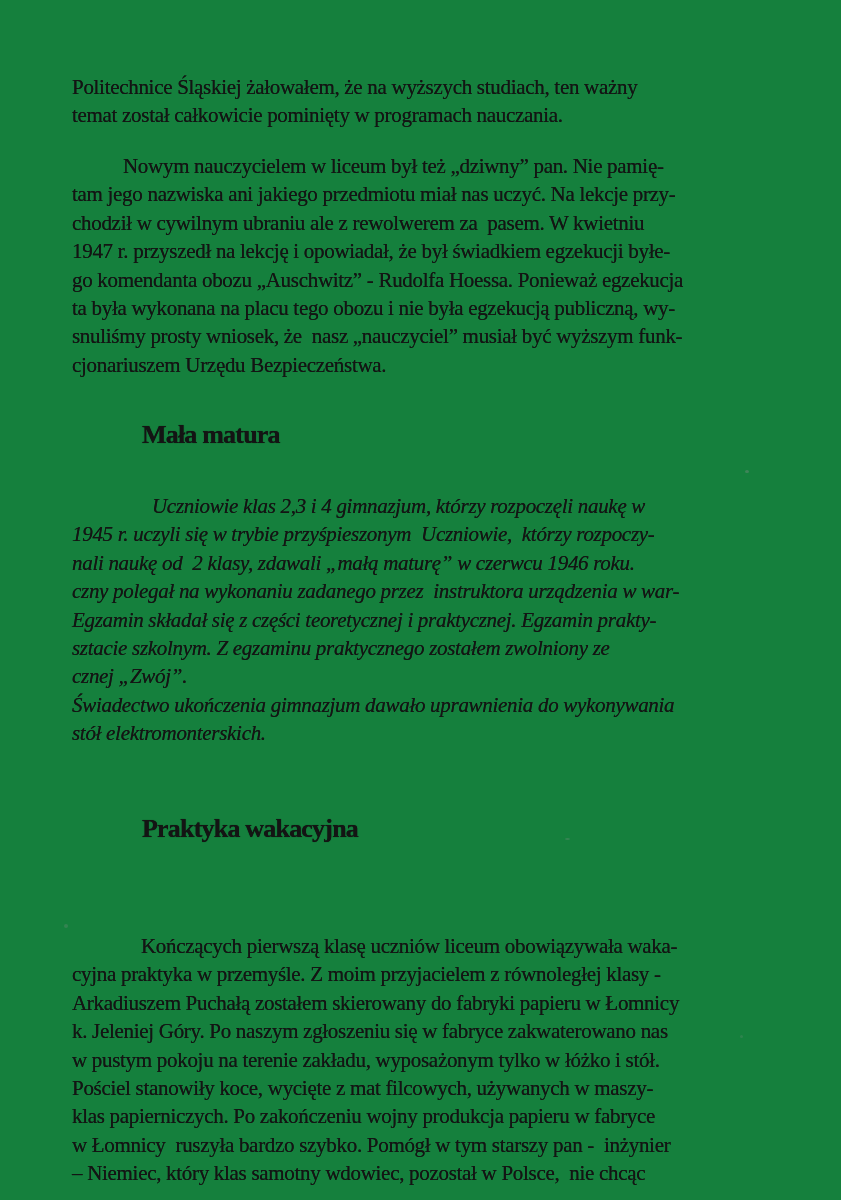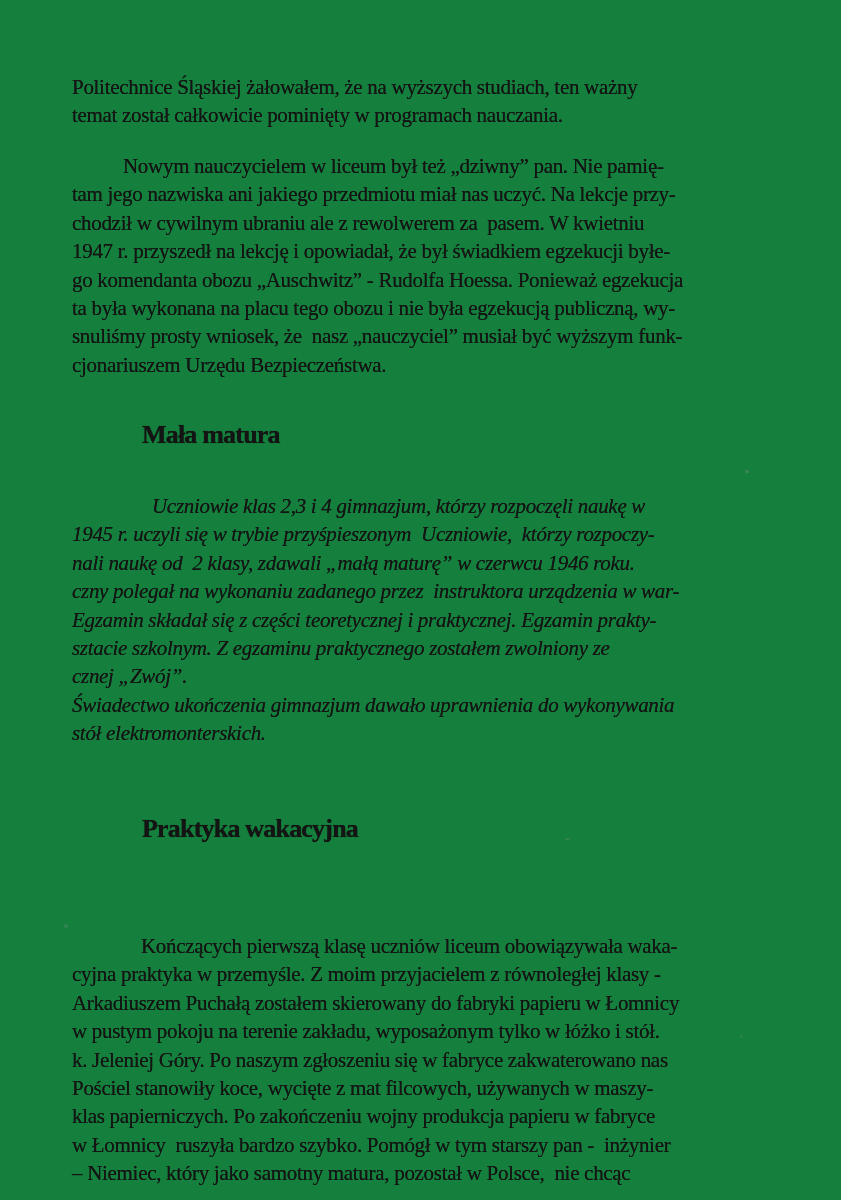--- a/index.html
+++ b/index.html
@@ -92,26 +92,26 @@
       <div class="line">Świadectwo ukończenia gimnazjum dawało uprawnienia do wykonywania</div>
       <div class="line">stół elektromonterskich.</div>
     </div>
 
   <h2 class="heading h-2">Praktyka wakacyjna</h2>
 
   <div class="block para-4">
       <div class="line">Kończących pierwszą klasę uczniów liceum obowiązywała waka-</div>
       <div class="line">cyjna praktyka w przemyśle. Z moim przyjacielem z równoległej klasy -</div>
       <div class="line">Arkadiuszem Puchałą zostałem skierowany do fabryki papieru w Łomnicy</div>
+      <div class="line">k. Jeleniej Góry. Po naszym zgłoszeniu się w fabryce zakwaterowano nas</div>
       <div class="line">w pustym pokoju na terenie zakładu, wyposażonym tylko w łóżko i stół.</div>
-      <div class="line">k. Jeleniej Góry. Po naszym zgłoszeniu się w fabryce zakwaterowano nas</div>
       <div class="line">Pościel stanowiły koce, wycięte z mat filcowych, używanych w maszy-</div>
       <div class="line">klas papierniczych. Po zakończeniu wojny produkcja papieru w fabryce</div>
       <div class="line">w Łomnicy  ruszyła bardzo szybko. Pomógł w tym starszy pan -  inżynier</div>
-      <div class="line">– Niemiec, który jako samotny matura, pozostał w Polsce,  nie chcąc</div>
+      <div class="line">– Niemiec, który klas samotny wdowiec, pozostał w Polsce,  nie chcąc</div>
     </div>
 
   <div class="speck speck-1"></div>
   <div class="speck speck-2"></div>
   <div class="speck speck-3"></div>
   <div class="speck speck-4"></div>
 
 </div>
 
 </body></html>

